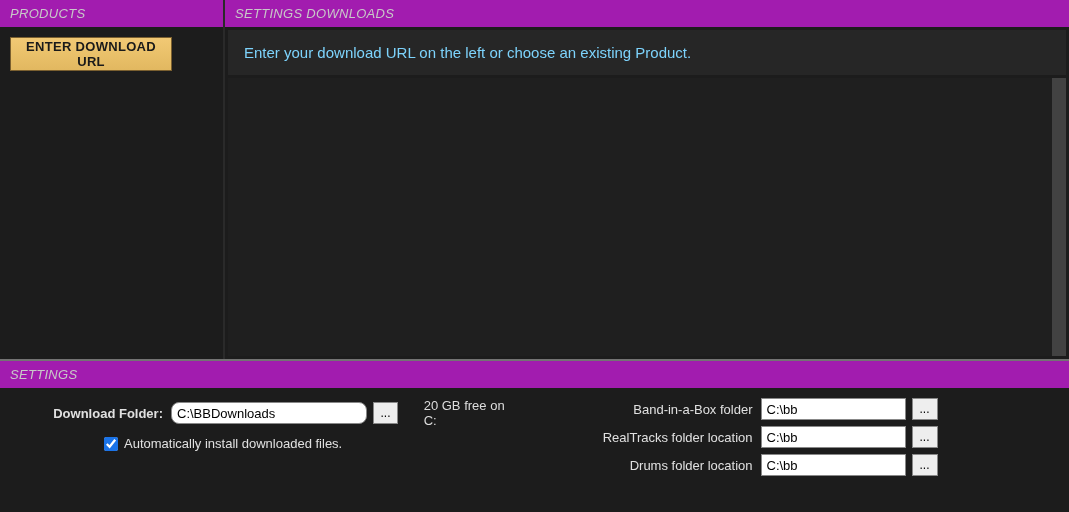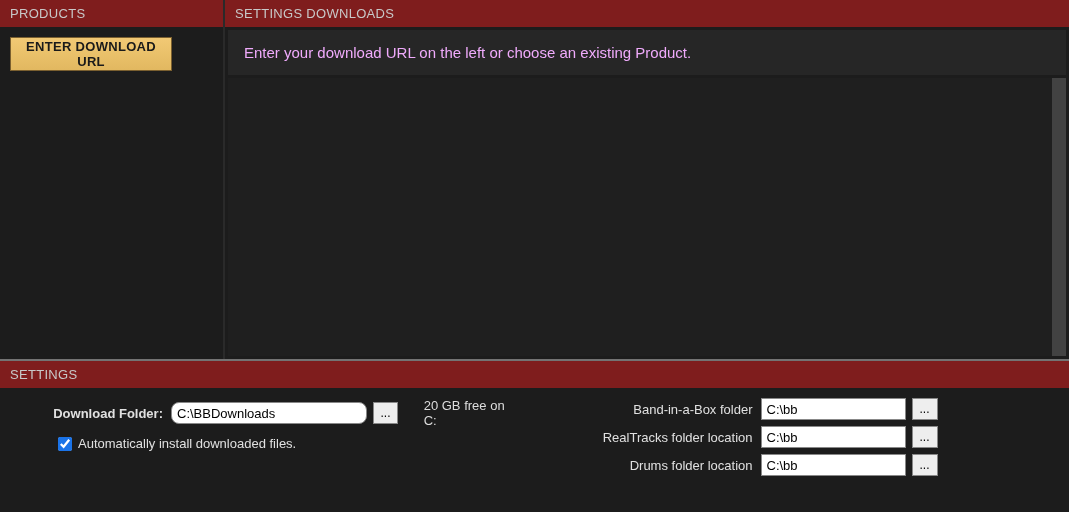--- a/index.html
+++ b/index.html
@@ -20,25 +20,26 @@
       display: flex;
       flex-direction: column;
       height: 100%;
     }
     .top {
       display: flex;
       flex: 1;
       min-height: 0;
     }
     .panel-header {
-      background: #7f1d1d;
+      background: #a21caf;
       color: #c8c8c8;
       font-size: 13px;
       padding: 6px 10px;
       letter-spacing: 0.3px;
+      font-style: italic;
     }
     .products {
       width: 225px;
       display: flex;
       flex-direction: column;
       background: #1c1c1c;
       border-right: 2px solid #2a2a2a;
     }
     .products-body {
       flex: 1;
@@ -56,21 +57,21 @@
       cursor: pointer;
     }
     .downloads {
       flex: 1;
       display: flex;
       flex-direction: column;
       background: #1c1c1c;
     }
     .downloads-banner {
       background: #262626;
-      color: #f0abfc;
+      color: #7dd3fc;
       font-size: 15px;
       padding: 14px 16px;
       margin: 3px 3px 0 3px;
     }
     .downloads-body {
       flex: 1;
       margin: 3px;
       background: #1f1f1f;
       border-right: 14px solid #424242;
     }
@@ -133,21 +134,21 @@
       line-height: 1;
     }
     .free-space {
       margin-left: 20px;
       color: #ddd;
     }
     .checkbox-row {
       display: flex;
       align-items: center;
       gap: 6px;
-      margin-left: 38px;
+      margin-left: 84px;
       margin-top: 8px;
     }
     input[type="checkbox"] {
       width: 14px;
       height: 14px;
       accent-color: #1a73e8;
     }
   </style>
 </head>
 <body>

